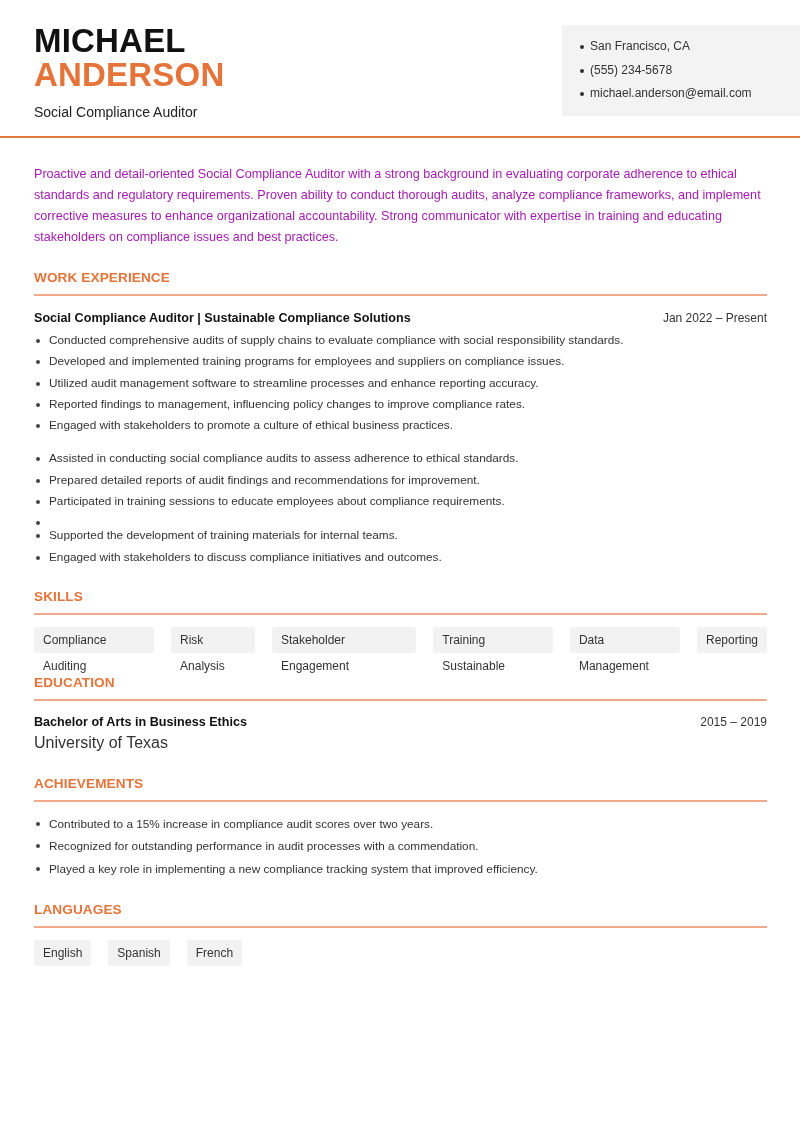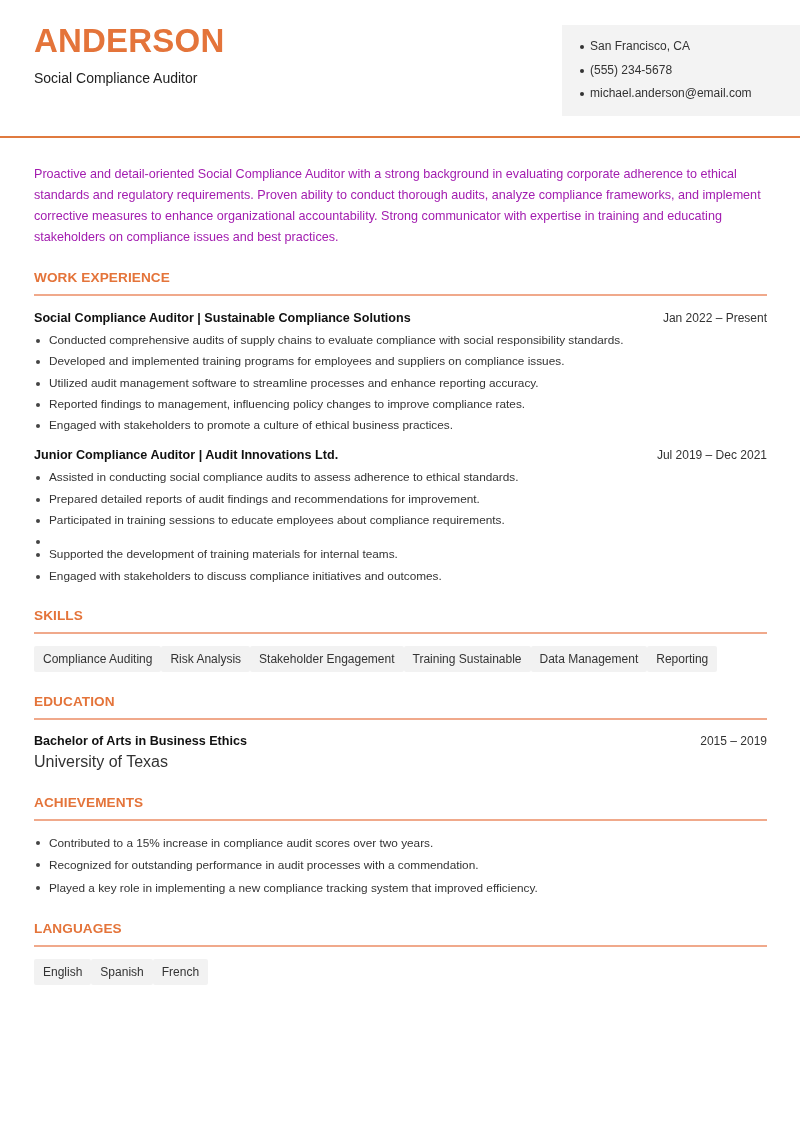--- a/index.html
+++ b/index.html
@@ -23,31 +23,32 @@
   .section-rule { height: 2px; background: #f0a98b; margin-top: 9px; }
 
   .job-head { display: flex; justify-content: space-between; align-items: baseline; }
   .job-title { font-size: 12.6px; font-weight: 700; color: #111; }
   .job-date { font-size: 12px; color: #333; }
 
   ul.bullets { list-style: none; }
   ul.bullets li { font-size: 11.8px; color: #333; line-height: 21.3px; display: flex; }
   ul.bullets li .dot { display: inline-block; width: 4px; height: 4px; background: #444; border-radius: 50%; margin: 9px 9px 0 2px; flex: none; }
 
-  .tags { display: flex; gap: 0; }
+  .tags { display: flex; gap: 17px; }
   .tag { background: #f2f2f2; font-size: 12px; color: #333; padding: 0 9px; height: 26px; line-height: 26px; border-radius: 2px; }
 
   .edu-degree { font-size: 12.6px; font-weight: 700; color: #111; }
   .edu-school { font-size: 16px; color: #333; margin-top: 5px; }
 </style>
 </head>
 <body>
 
 <div class="header">
   <div class="name-block">
+    <div class="first-name">MICHAEL</div>
     <div class="last-name">ANDERSON</div>
     <div class="title">Social Compliance Auditor</div>
   </div>
   <div class="contact-box">
     <div class="contact-item">
       <span class="dot"></span>
       <span>San Francisco, CA</span>
     </div>
     <div class="contact-item">
       <span class="dot"></span>
@@ -90,24 +91,20 @@
             <span>Reported findings to management, influencing policy changes to improve compliance rates.</span>
           </li>
         <li>
             <span class="dot"></span>
             <span>Engaged with stakeholders to promote a culture of ethical business practices.</span>
           </li>
       </ul>
     </div>
 
     <div style="margin-top:12px">
-      <div class="job-head">
-        <span class="job-title">Junior Compliance Auditor | Audit Innovations Ltd.</span>
-        <span class="job-date">Jul 2019 – Dec 2021</span>
-      </div>
       <ul class="bullets" style="margin-top:5px">
         <li>
             <span class="dot"></span>
             <span>Assisted in conducting social compliance audits to assess adherence to ethical standards.</span>
           </li>
         <li>
             <span class="dot"></span>
             <span>Prepared detailed reports of audit findings and recommendations for improvement.</span>
           </li>
         <li>

